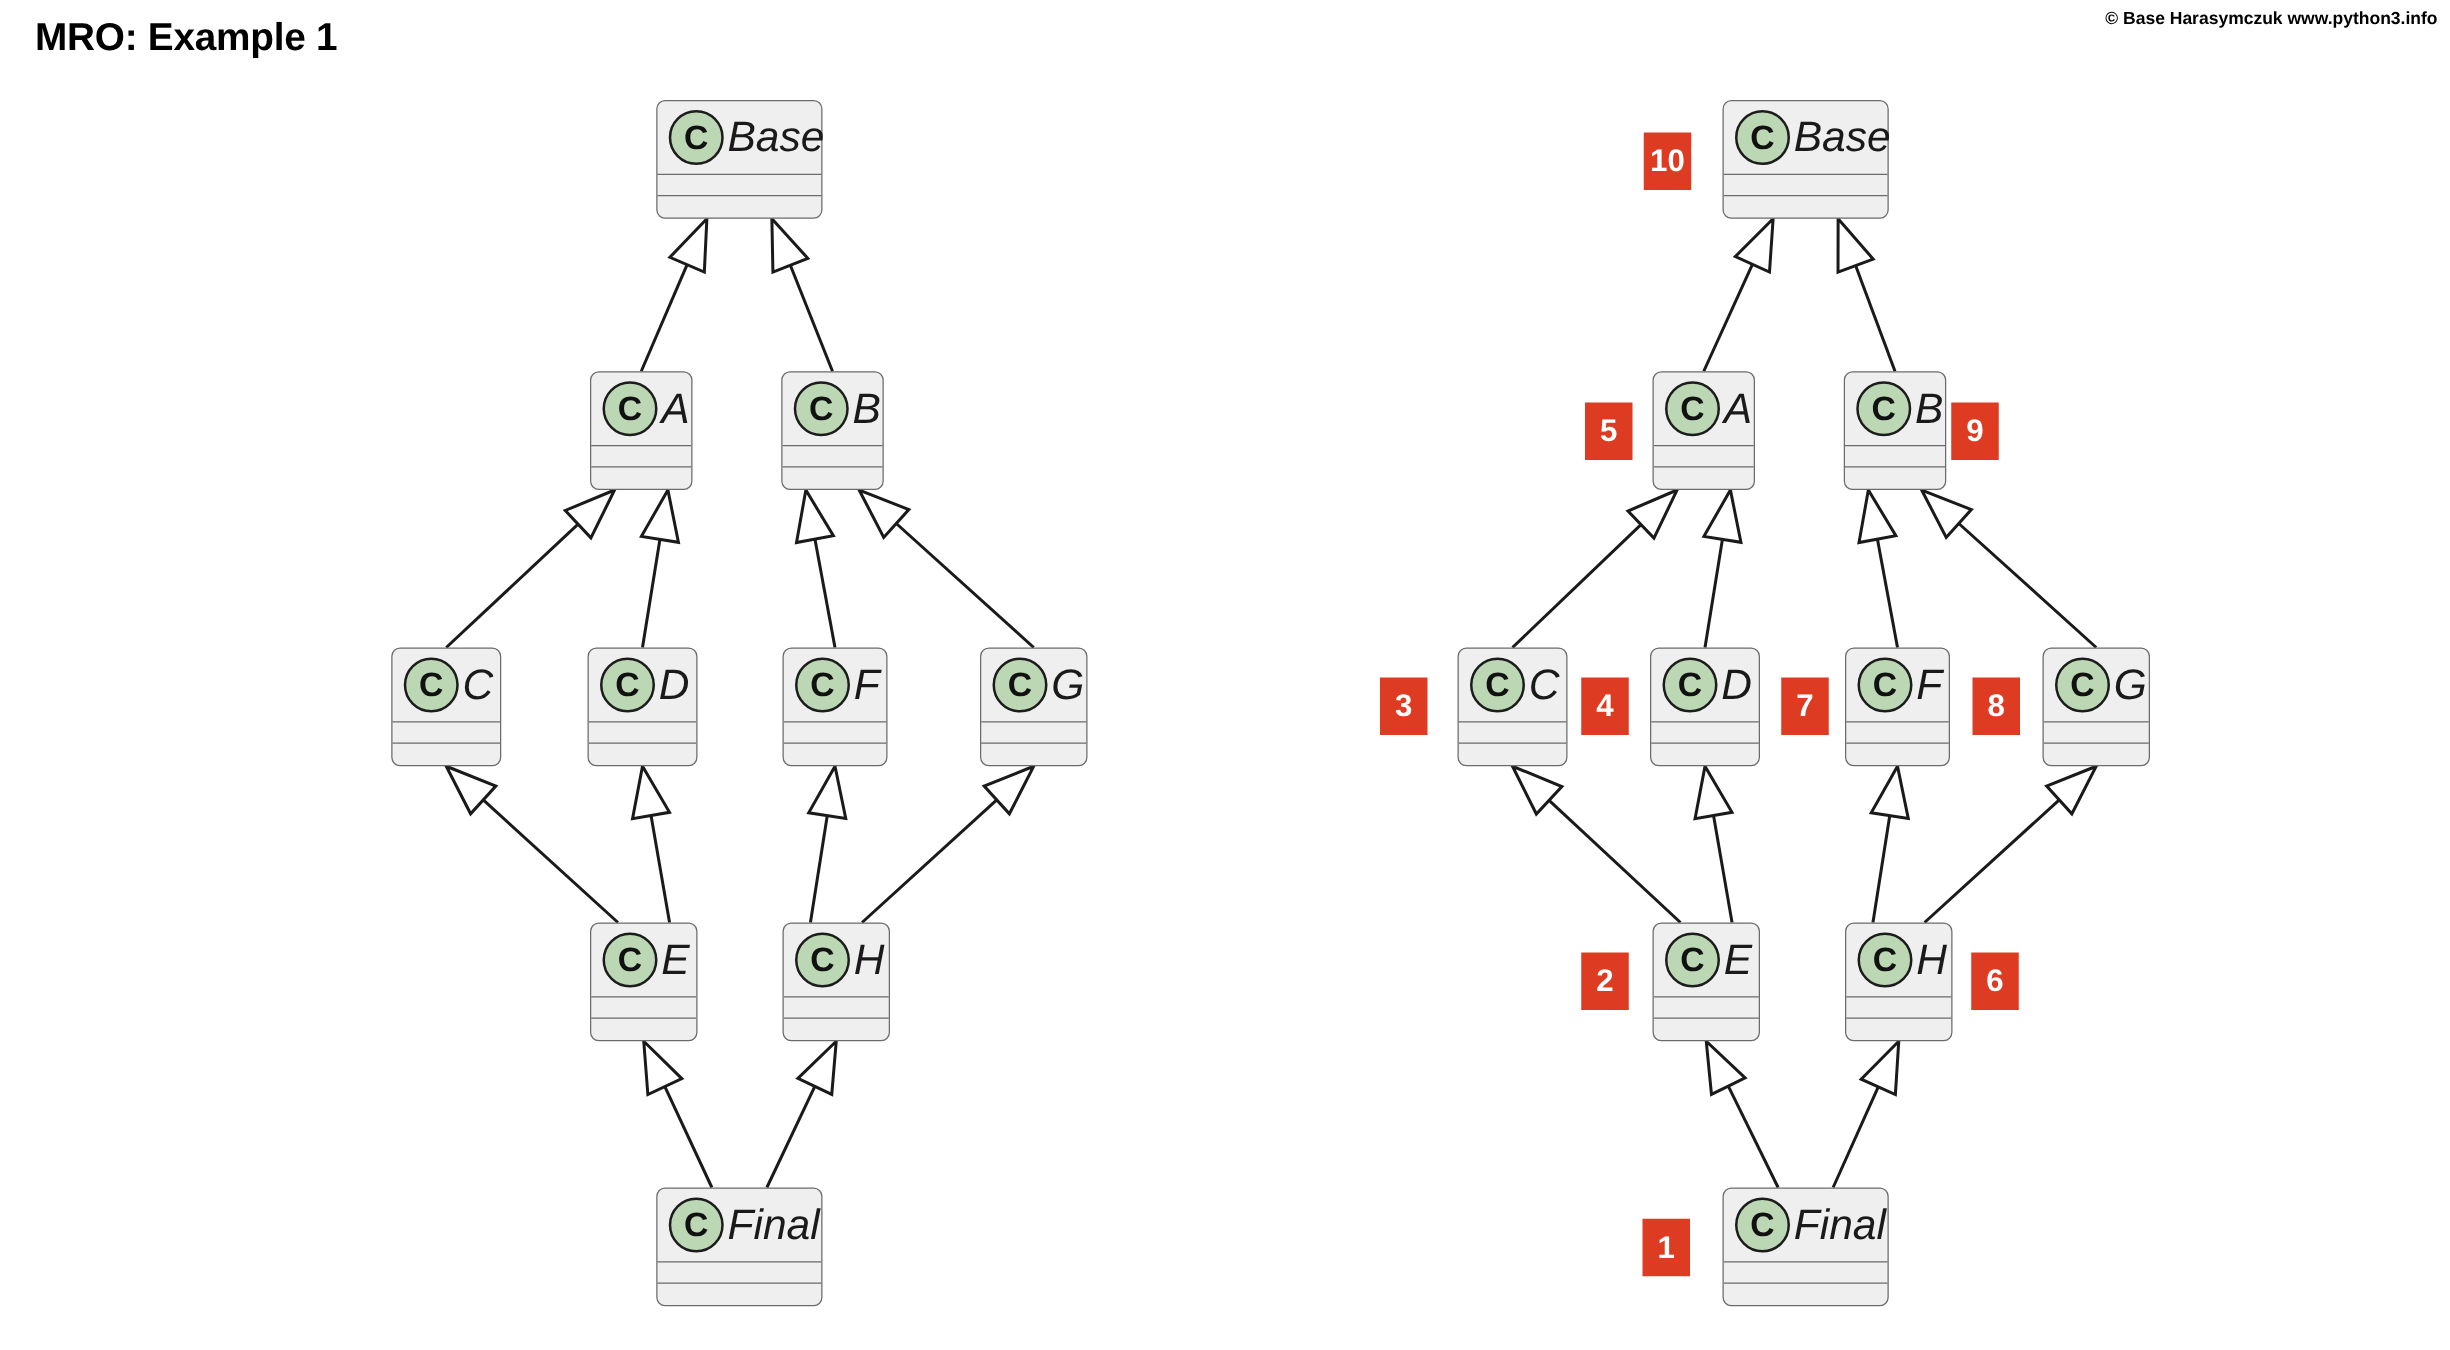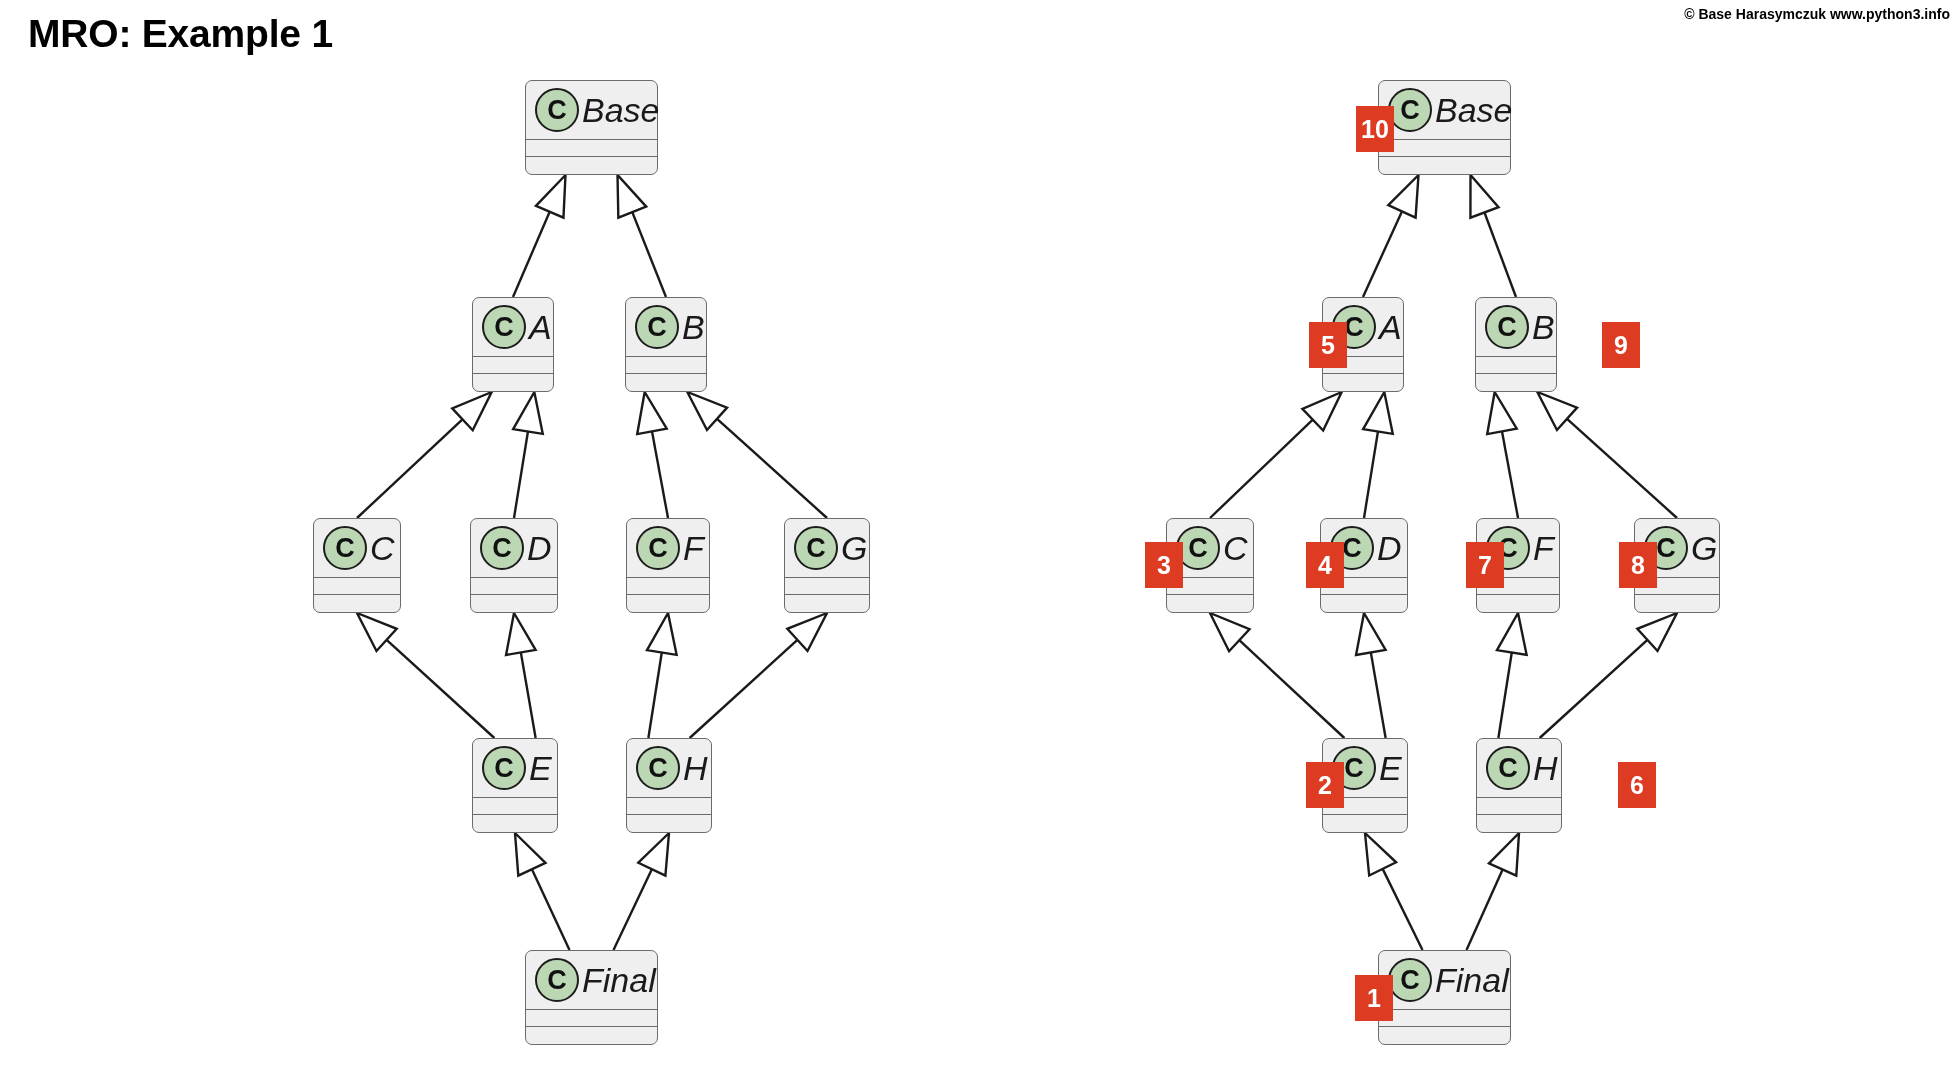--- a/index.html
+++ b/index.html
@@ -12,21 +12,21 @@
     height: 1080px;
     position: relative;
     overflow: hidden;
     font-family: "Liberation Sans", sans-serif;
     -webkit-font-smoothing: antialiased;
   }
   #page-title {
     position: absolute;
     left: 28px;
     top: 12px;
-    font-size: 39px;
+    font-size: 31px;
     font-weight: bold;
     color: #000000;
     letter-spacing: -0.2px;
     white-space: nowrap;
   }
   #copyright {
     position: absolute;
     right: 10px;
     top: 6px;
     font-size: 14px;
@@ -104,21 +104,20 @@
     background: #dd3b22;
     color: #ffffff;
     font-size: 25px;
     font-weight: bold;
     display: flex;
     align-items: center;
     justify-content: center;
     line-height: 1;
     pointer-events: auto;
     font-family: "Liberation Sans", sans-serif;
-    margin-left: 41px;
   }
 </style>
 </head>
 <body>
 
 <div id="page-title">MRO: Example 1</div>
 <div id="copyright">© Base Harasymczuk www.python3.info</div>
 
 <div class="diagram">
   <svg class="edges" id="edge-layer" viewBox="0 0 1960 1080" xmlns="http://www.w3.org/2000/svg">

